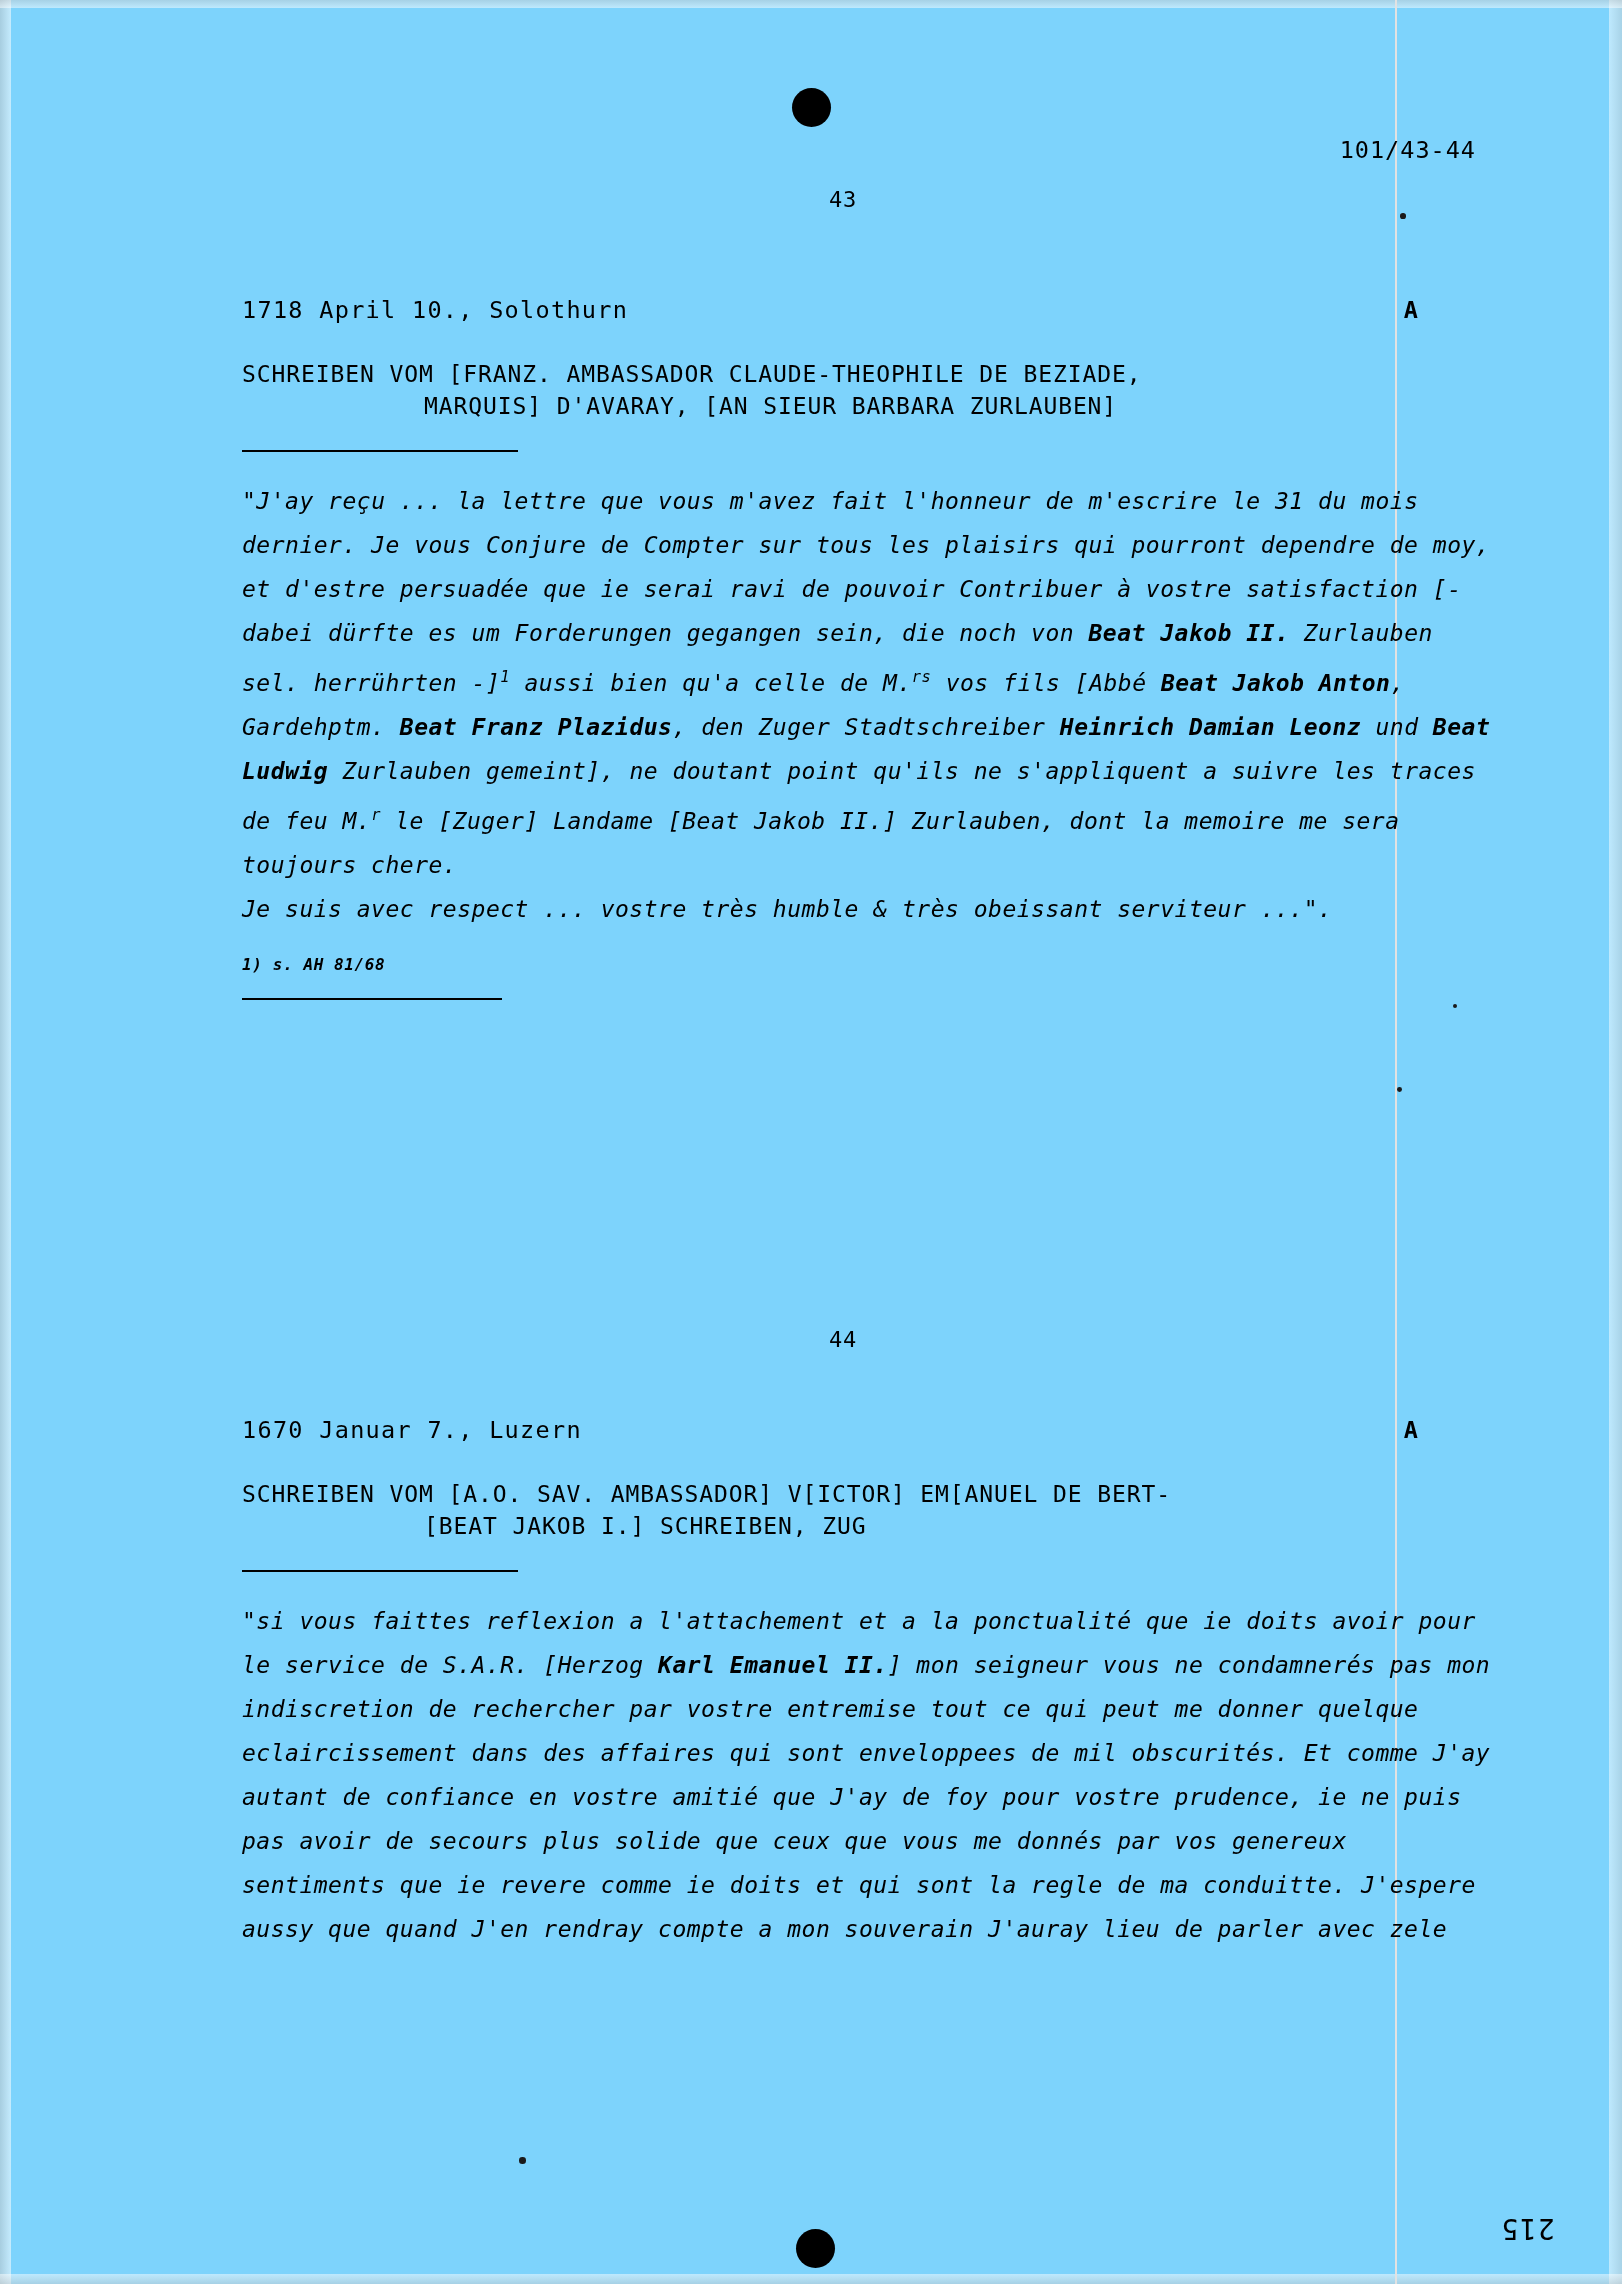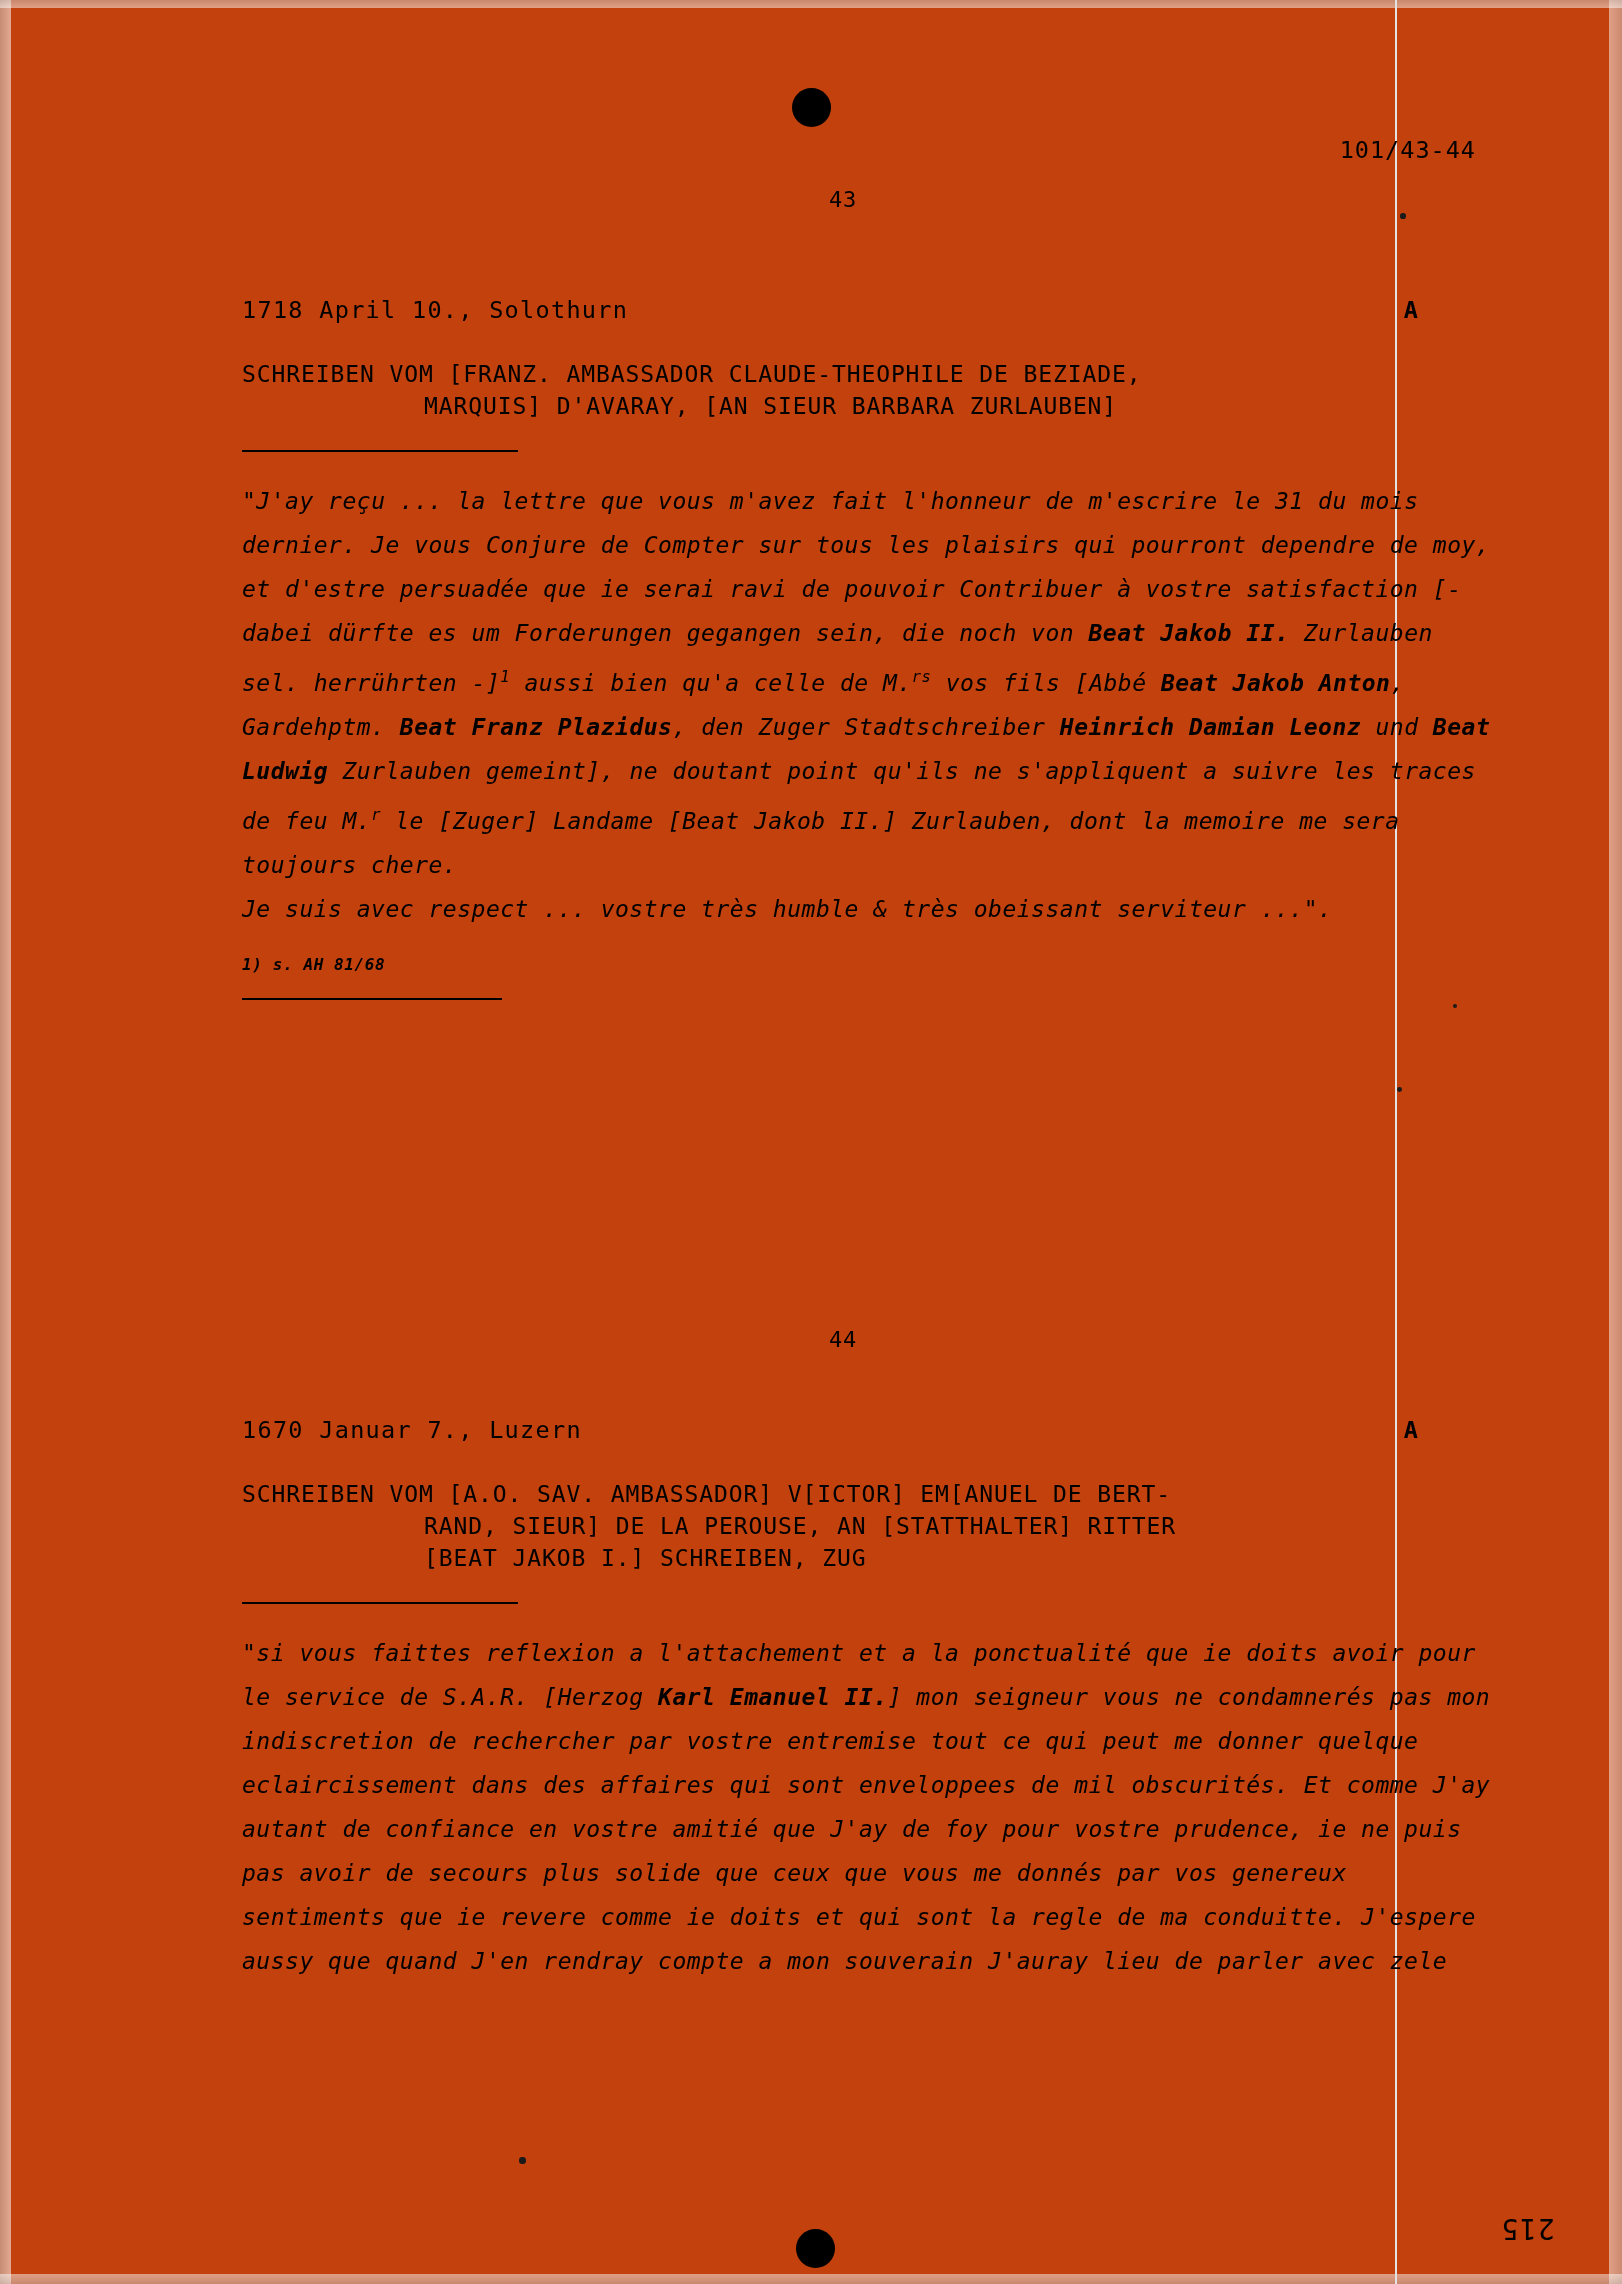--- a/index.html
+++ b/index.html
@@ -8,21 +8,21 @@
     background: #ffffff;
   }
   body {
     font-family: "DejaVu Sans Mono", monospace;
     color: #000000;
   }
   .page {
     position: relative;
     width: 1622px;
     height: 2284px;
-    background: #c2410c;
+    background: #7dd3fc;
     overflow: hidden;
   }
   
   .scan-edge-left {
     position: absolute;
     left: 0; top: 0;
     width: 11.4px; height: 2284px;
     background: linear-gradient(to right, #c9c9c9 0%, #ffffff 100%);
     opacity: 0.55;
   }
@@ -222,21 +222,20 @@
 
     <div class="entry" style="top:1416px;">
 
       <div class="entry-head">
         <div class="entry-date">1670 Januar 7., Luzern</div>
         <div class="entry-mark">A</div>
       </div>
 
       <div class="entry-title">
         <span>SCHREIBEN VOM [A.O. SAV. AMBASSADOR] V[ICTOR] EM[ANUEL DE BERT-</span>
-        <span class="indent1">RAND, SIEUR] DE LA PEROUSE, AN [STATTHALTER] RITTER</span>
         <span class="indent2">[BEAT JAKOB I.] SCHREIBEN, ZUG</span>
       </div>
 
       <hr class="rule">
 
       <div class="body-text">"<i>si vous faittes reflexion a l'attachement et a la ponctualité que ie doits avoir pour le service de S.A.R. [Herzog <b>Karl Emanuel II.</b>] mon seigneur vous ne condamnerés pas mon indiscretion de rechercher par vostre entremise tout ce qui peut me donner quelque eclaircissement dans des affaires qui sont enveloppees de mil obscurités. Et comme J'ay autant de confiance en vostre amitié que J'ay de foy pour vostre prudence, ie ne puis pas avoir de secours plus solide que ceux que vous me donnés par vos genereux sentiments que ie revere comme ie doits et qui sont la regle de ma conduitte. J'espere aussy que quand J'en rendray compte a mon souverain J'auray lieu de parler avec zele</i></div>
     </div>
 
     <div class="page-stamp">215</div>
 

